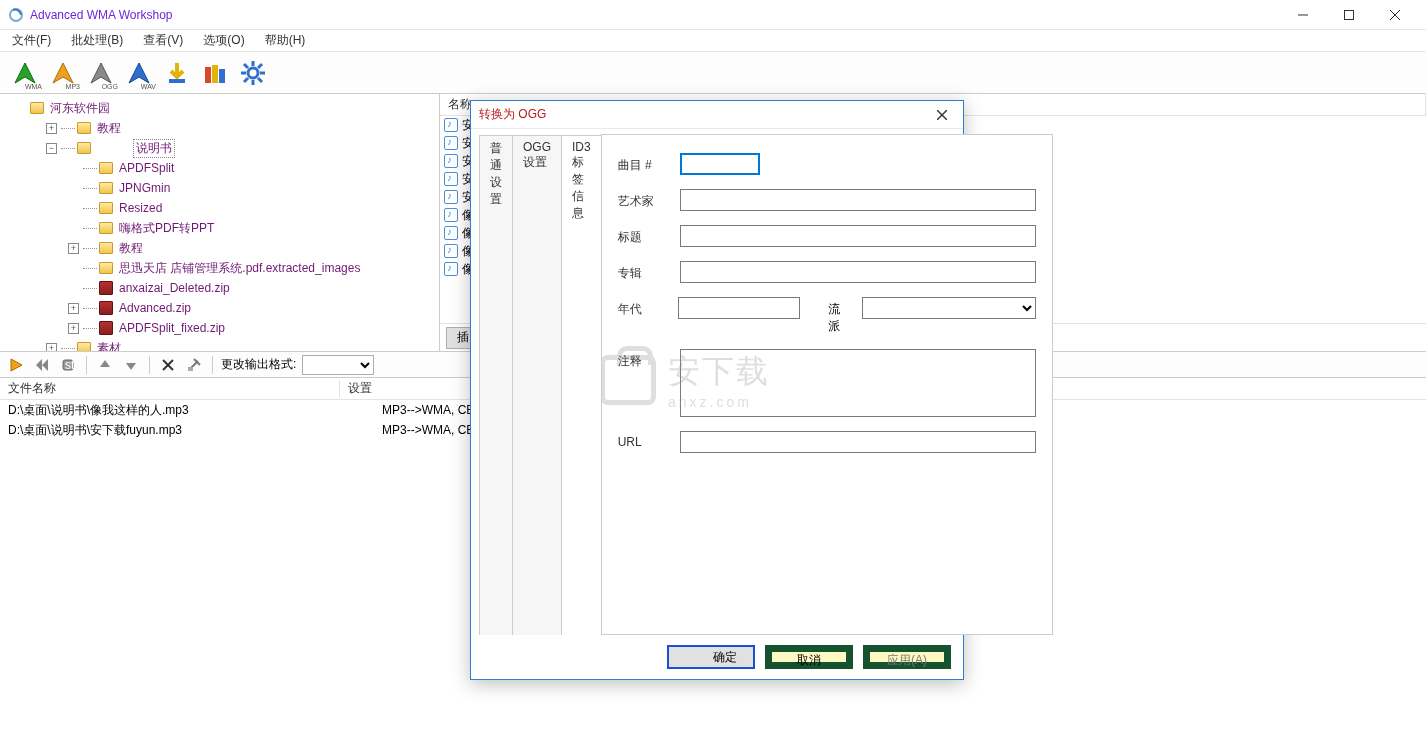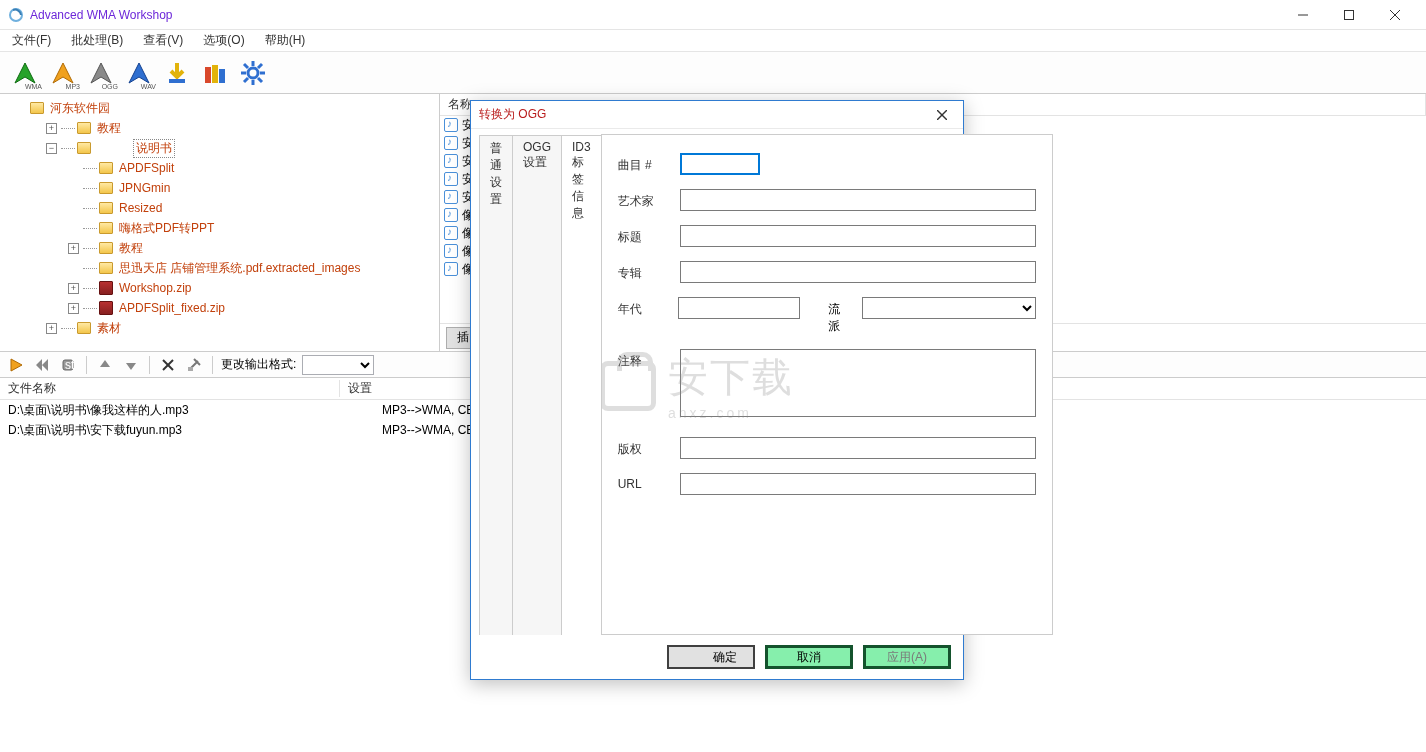--- a/index.html
+++ b/index.html
@@ -15,21 +15,21 @@
 .tool-icon { width:34px; height:34px; display:flex; align-items:center; justify-content:center; position:relative; }
 .arrow-icon { width:28px; height:28px; }
 
 .mid { display:flex; height:258px; border-bottom:1px solid #ccc; }
 .tree-pane { width:440px; border-right:1px solid #ccc; overflow:auto; padding:4px; }
 .tree-pane .row { display:flex; align-items:center; height:20px; gap:2px; white-space:nowrap; }
 .tree-pane .exp { width:11px; height:11px; border:1px solid #888; display:inline-flex; align-items:center; justify-content:center; font-size:9px; color:#555; line-height:1; margin-right:2px; }
 .tree-pane .conn { display:inline-block; width:14px; border-top:1px dotted #999; height:1px; }
 .folder-ico { width:14px; height:12px; display:inline-block; background:linear-gradient(#ffe9a3,#f3c64b); border:1px solid #c99a2e; border-radius:1px; }
 .zip-ico { width:14px; height:14px; display:inline-block; background:linear-gradient(#b83030,#872020); border:1px solid #611; border-radius:1px; }
-.tree-pane .lbl { margin-left:4px; color:#c2410c; }
+.tree-pane .lbl { margin-left:4px; color:#701a75; }
 .tree-pane .sel { border:1px dotted #888; padding:0 2px;margin-left:40px; }
 .right-pane { flex:1; display:flex; flex-direction:column; }
 .list-header { height:22px; display:flex; align-items:center; border-bottom:1px solid #e3e3e3; background:#fff; }
 .list-header span { padding:0 8px; border-right:1px solid #e3e3e3; height:100%; display:flex; align-items:center; color:#333; }
 .list-body { flex:1; overflow:auto; }
 .list-body .frow { display:flex; align-items:center; height:18px; padding-left:4px; gap:4px; }
 .audio-ico { width:14px; height:14px; display:inline-block; border:1px solid #4a90d9; border-radius:2px; position:relative; }
 .audio-ico::after { content:"♪"; position:absolute; left:2px; top:-1px; font-size:10px; color:#4a90d9; }
 .btn-row { height:28px; border-top:1px solid #e3e3e3; display:flex; align-items:center; padding:2px 6px; }
 .btn-row button { height:22px; padding:0 10px; background:#e1e1e1; border:1px solid #adadad; }
@@ -58,29 +58,29 @@
 .field { display:flex; align-items:flex-start; margin-bottom:14px; }
 .field label { width:62px; padding-top:4px; color:#333; }
 .field input[type=text] { height:22px; border:1px solid #7a7a7a; padding:2px 4px; background:#fff; }
 .field .track-in { width:80px; border:2px solid #0078d7 !important; }
 .field .wide { width:356px; }
 .field .short { width:122px; }
 .field textarea { width:356px; height:68px; border:1px solid #7a7a7a; resize:none; overflow-y:scroll; }
 .genre-lbl { margin:0 10px 0 28px; padding-top:4px; }
 .field select { height:22px; border:1px solid #7a7a7a; background:#fff; width:178px; }
 .dlg-btns { height:44px; display:flex; align-items:center; justify-content:flex-end; gap:10px; padding:0 12px; }
-.dlg-btns button { width:88px; height:24px; border:3px solid #14532d; background:#86efac; }
-.dlg-btns button.primary { border:2px solid #404040; background:#e1e1e1;padding-left:28px; }
+.dlg-btns button { width:88px; height:24px; border:7px solid #14532d; background:#fef9c3; }
+.dlg-btns button.primary { border:2px solid #1d4ed8; background:#e1e1e1;padding-left:28px; }
 .dlg-btns button:disabled { color:#7a7a7a; }
 
 .wm { position:absolute; left:600px; top:350px; display:flex; align-items:center; opacity:0.28; pointer-events:none; }
 .wm .box { width:56px; height:50px; border:5px solid #8a8a8a; border-radius:8px; position:relative; }
 .wm .box::before { content:""; position:absolute; left:12px; top:-14px; width:26px; height:14px; border:5px solid #8a8a8a; border-bottom:none; border-radius:10px 10px 0 0; }
 .wm .txt { margin-left:12px; }
-.wm .txt .a { font-size:40px; color:#8a8a8a; letter-spacing:2px; font-weight:400; }
+.wm .txt .a { font-size:32px; color:#8a8a8a; letter-spacing:2px; font-weight:400; }
 .wm .txt .b { font-size:14px; color:#8a8a8a; letter-spacing:3px; }
 </style>
 </head>
 <body>
 
 <div class="titlebar">
   <span class="app-icon">
     <svg viewBox="0 0 16 16">
         <circle cx="8" cy="8" r="6" fill="none" stroke="#6fb0de" stroke-width="2"></circle>
         <path d="M5 3 A6 6 0 0 1 13 8" fill="none" stroke="#3a7fb5" stroke-width="2"></path>
@@ -219,24 +219,30 @@
           <span class="folder-ico"></span>
           <span class="lbl">教程</span>
         </div>
         <div class="row" style="padding-left: 64px;">
           <span style="width:13px;display:inline-block"></span>
           <span class="conn"></span>
           <span class="folder-ico"></span>
           <span class="lbl">思迅天店 店铺管理系统.pdf.extracted_images</span>
         </div>
         <div class="row" style="padding-left: 64px;">
+          <span style="width:13px;display:inline-block"></span>
+          <span class="conn"></span>
+          <span class="zip-ico"></span>
+          <span class="lbl">anxaizai_Deleted.zip</span>
+        </div>
+        <div class="row" style="padding-left: 64px;">
           <span class="exp">+</span>
           <span class="conn"></span>
           <span class="zip-ico"></span>
-          <span class="lbl">Workshop.zip</span>
+          <span class="lbl">Advanced.zip</span>
         </div>
         <div class="row" style="padding-left: 64px;">
           <span class="exp">+</span>
           <span class="conn"></span>
           <span class="zip-ico"></span>
           <span class="lbl">APDFSplit_fixed.zip</span>
         </div>
         <div class="row" style="padding-left: 42px;">
           <span class="exp">+</span>
           <span class="conn"></span>
@@ -390,24 +396,20 @@
       <div class="field">
         <label>年代</label>
         <input type="text" class="short" style="">
         <span class="genre-lbl">流派</span>
         <select></select>
       </div>
       <div class="field">
           <label>注释</label>
           <textarea style=""></textarea>
         </div>
-      <div class="field" style="margin-top:20px">
-          <label>版权</label>
-          <input type="text" class="wide" style="">
-        </div>
       <div class="field">
           <label>URL</label>
           <input type="text" class="wide" style="">
         </div>
     </div>
   </div>
   <div class="dlg-btns">
     <button class="primary">确定</button>
     <button>取消</button>
     <button disabled="">应用(A)</button>

